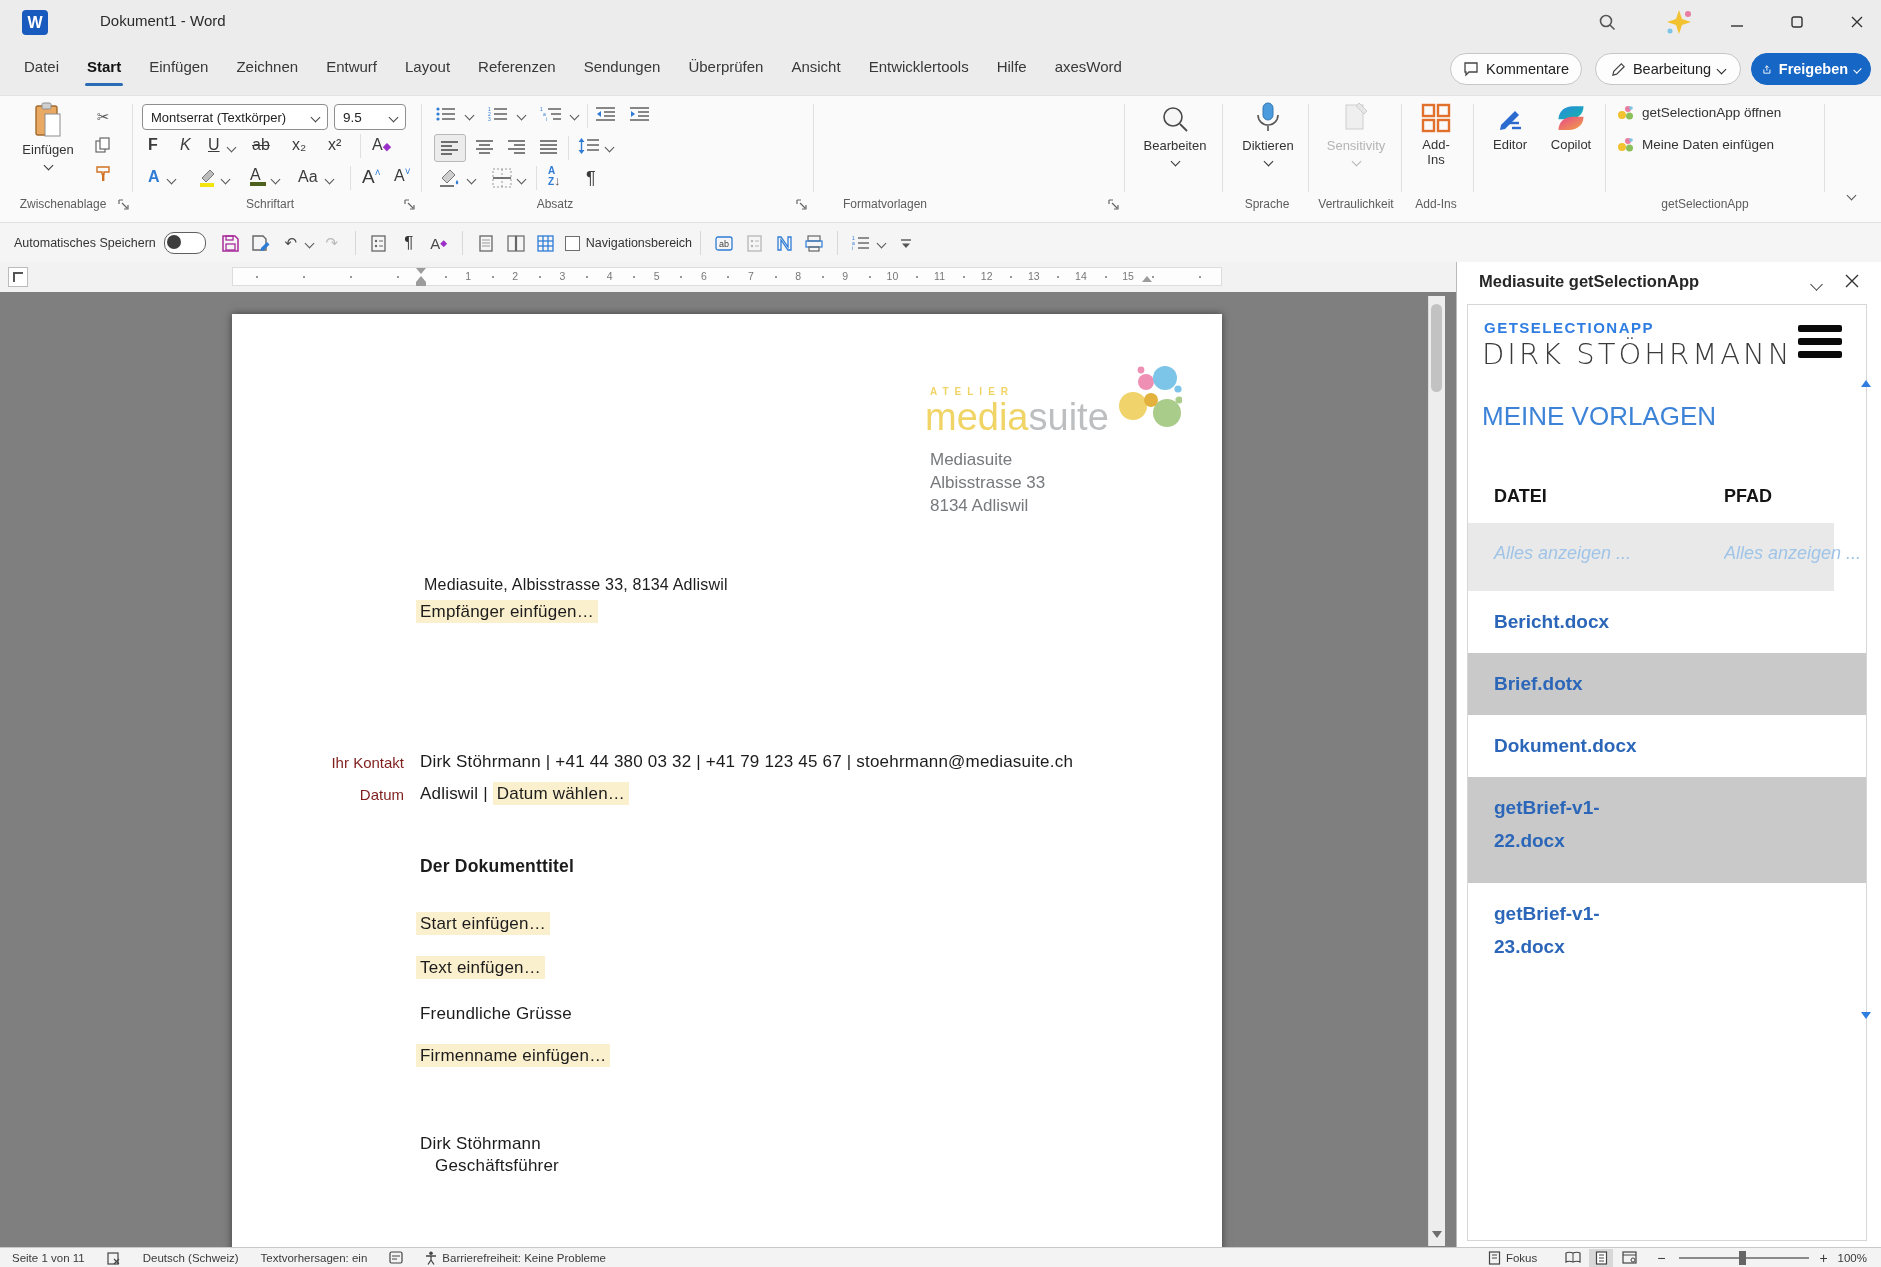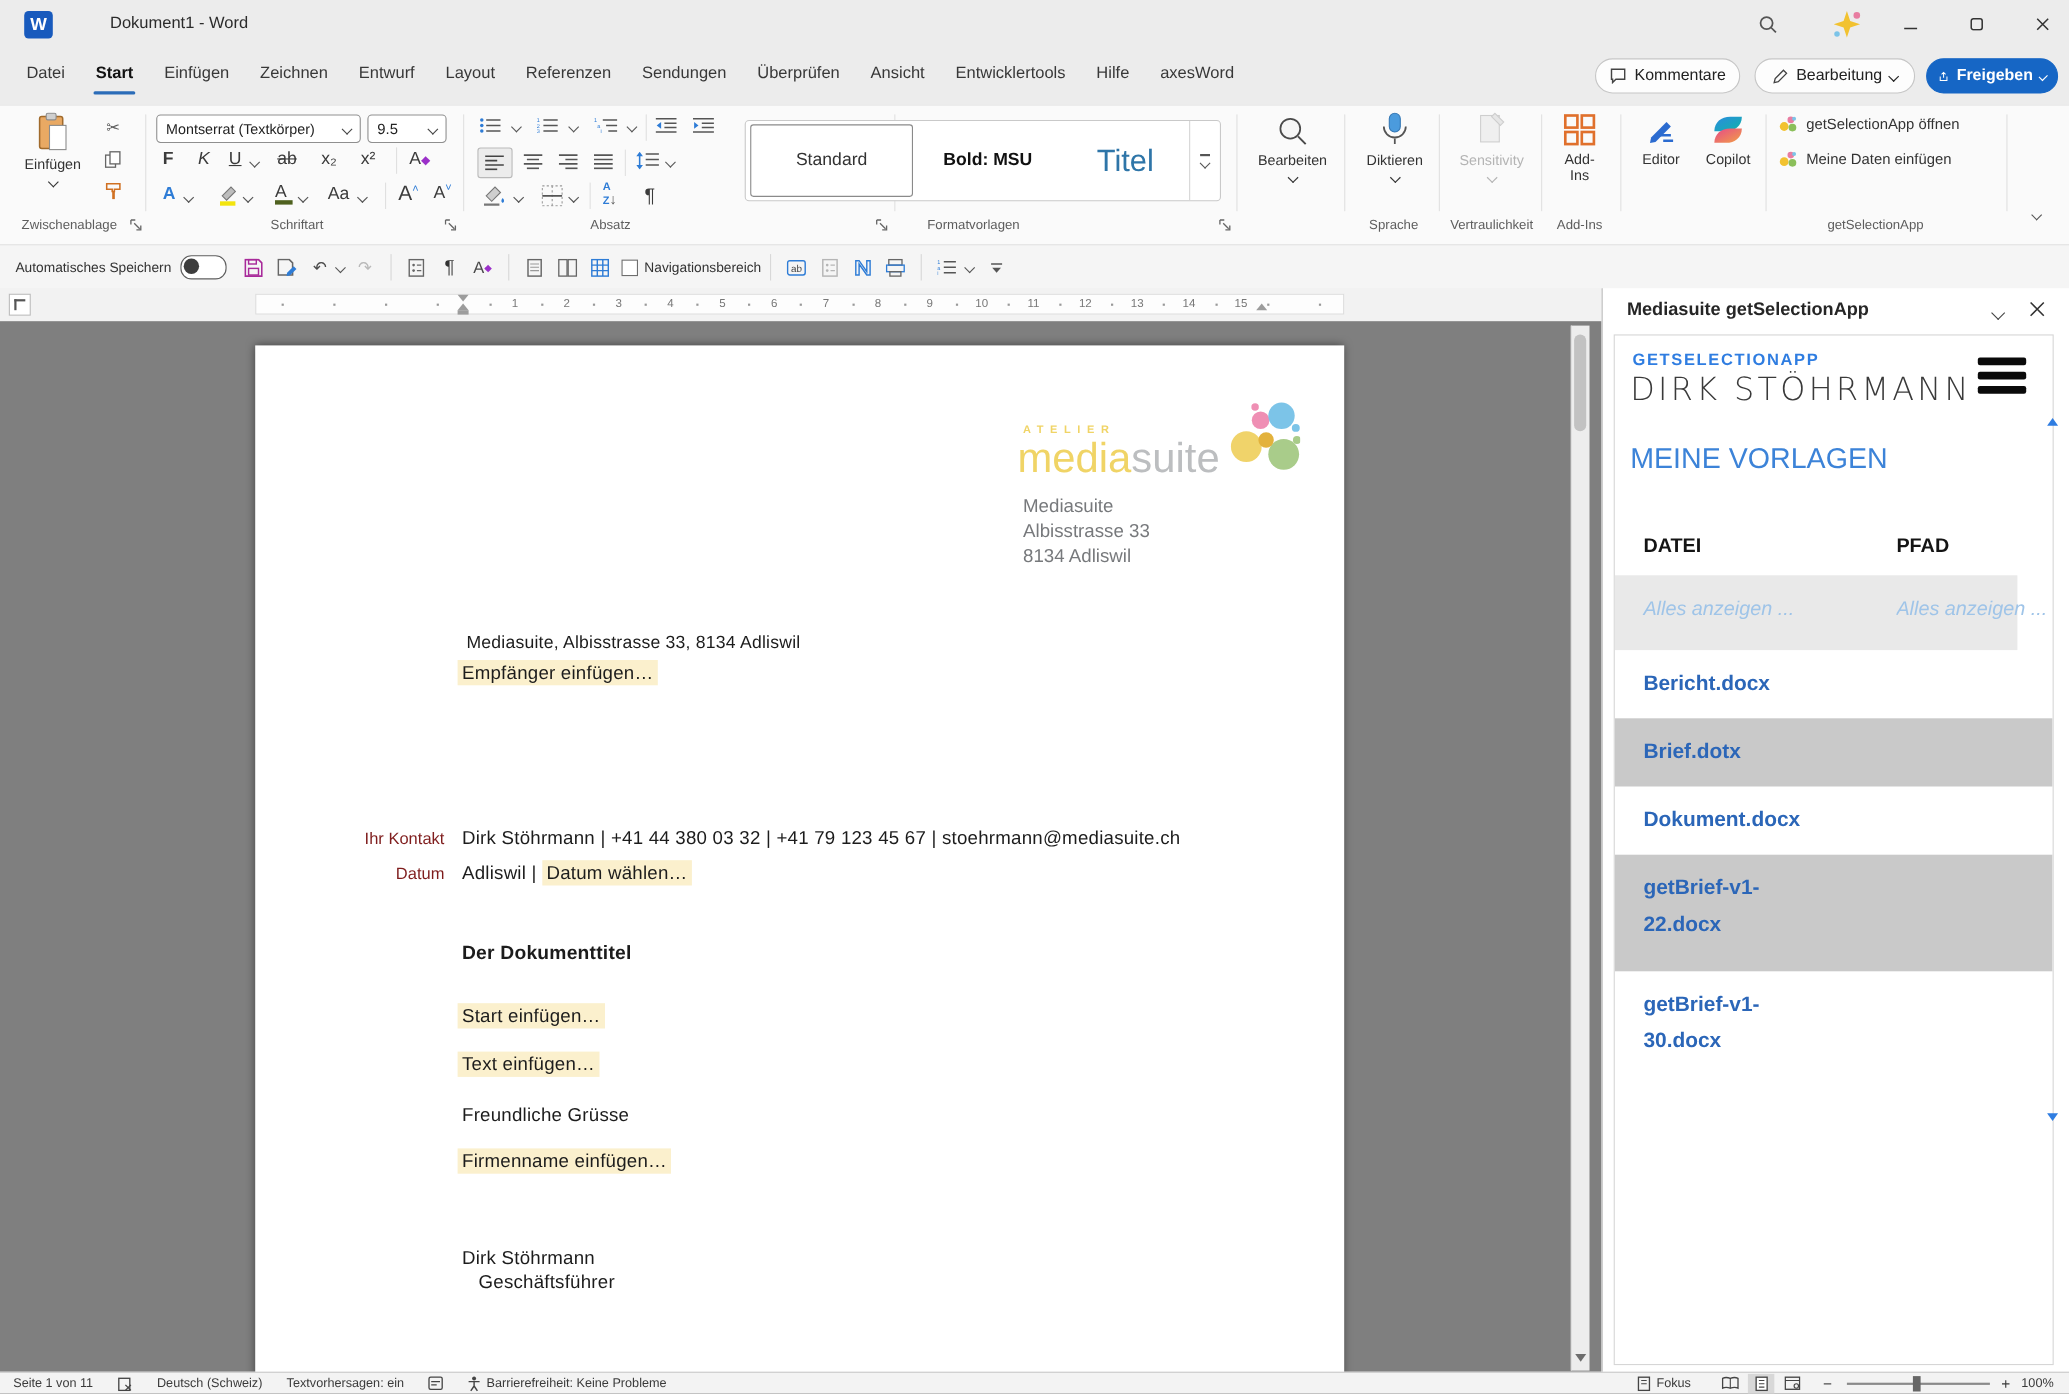--- a/index.html
+++ b/index.html
@@ -415,35 +415,20 @@
     <span style="position:absolute;left:548px;top:70px;font-size:10px;font-weight:bold;color:#2e7cd6;line-height:10px;">A<br>Z<span style="color:#555;font-size:13px;">↓</span></span>
     <span class="fmt-glyph gPilcrow" style="left:586px;top:72px;font-size:18px;"></span>
     <div class="grp-label" style="left:490px;width:130px;">Absatz</div>
     <span class="launcher" style="left:796px;">
         <svg width="12" height="12" viewBox="0 0 12 12">
           <path d="M1 1 v4 M1 1 h4 M4 4 l5 5 M10 6 v4 h-4" fill="none" stroke="#666" stroke-width="1.2"></path>
         </svg>
       </span>
     <div class="rdiv" style="left:813px;"></div>
 
-    <div class="styles-gallery">
-      <div class="style-item" style="left:4px;width:146px;border:1.5px solid #8a8a8a;border-radius:3px;top:3px;height:64px;">
-        <span style="font-size:16px;color:#333;">Standard</span>
-      </div>
-      <div class="style-item" style="left:160px;width:120px;">
-        <span style="font-size:16px;font-weight:bold;color:#111;">Bold: MSU</span>
-      </div>
-      <div class="style-item" style="left:290px;width:110px;">
-        <span style="font-size:28px;color:#2e75a8;">Titel</span>
-      </div>
-      <div class="gallery-arrows">
-        <span class="bar"></span>
-        <i class="chev"></i>
-      </div>
-    </div>
     <div class="grp-label" style="left:810px;width:150px;">Formatvorlagen</div>
     <span class="launcher" style="left:1108px;">
         <svg width="12" height="12" viewBox="0 0 12 12">
           <path d="M1 1 v4 M1 1 h4 M4 4 l5 5 M10 6 v4 h-4" fill="none" stroke="#666" stroke-width="1.2"></path>
         </svg>
       </span>
     <div class="rdiv" style="left:1124px;"></div>
 
     <div class="bigbtn" style="left:1134px;width:82px;">
       <svg width="30" height="30" viewBox="0 0 30 30" style="margin:2px auto;">
@@ -789,21 +774,21 @@
       <div class="frow abs sel" style="top:348px;height:62px;">
         <span class="fname">Brief.dotx</span>
       </div>
       <div class="frow abs" style="top:410px;height:62px;">
         <span class="fname">Dokument.docx</span>
       </div>
       <div class="frow abs sel" style="top:472px;height:106px;">
         <span class="fname">getBrief-v1-22.docx</span>
       </div>
       <div class="frow abs" style="top:578px;height:106px;">
-        <span class="fname">getBrief-v1-30.docx</span>
+        <span class="fname">getBrief-v1-23.docx</span>
       </div>
     </div>
 
     <span class="scroll-arrow sa-up" style="top:118px;"></span>
     <span class="scroll-arrow sa-down" style="top:750px;"></span>
   </div>
 
   <div id="statusbar" class="abs">
     <span class="sitem" style="margin-left:12px;">Seite 1 von 11</span>
     <span class="sitem">

